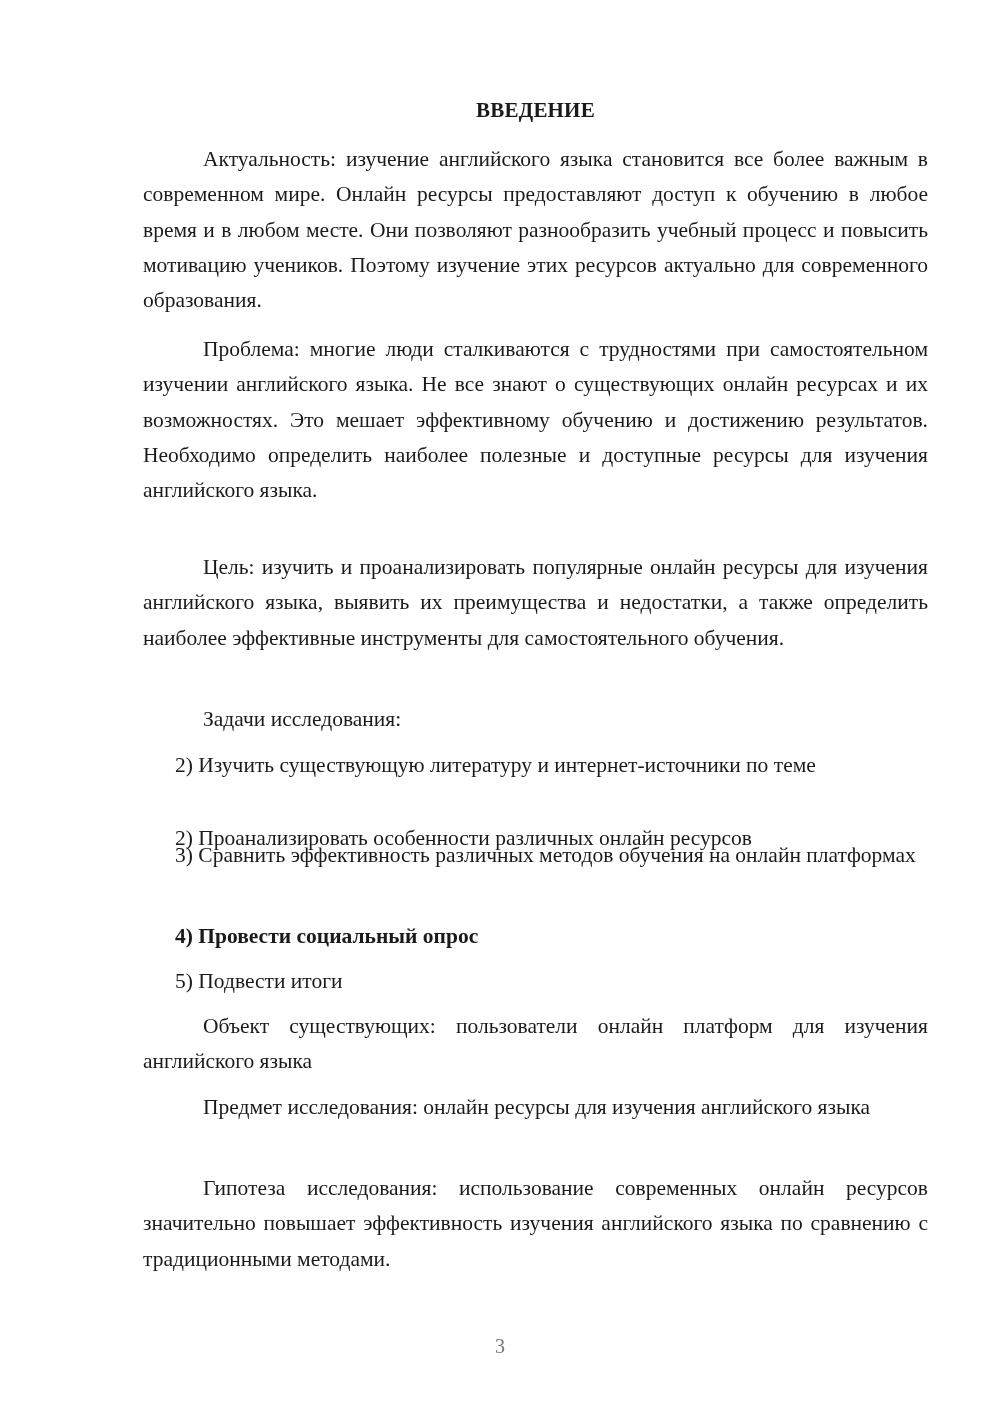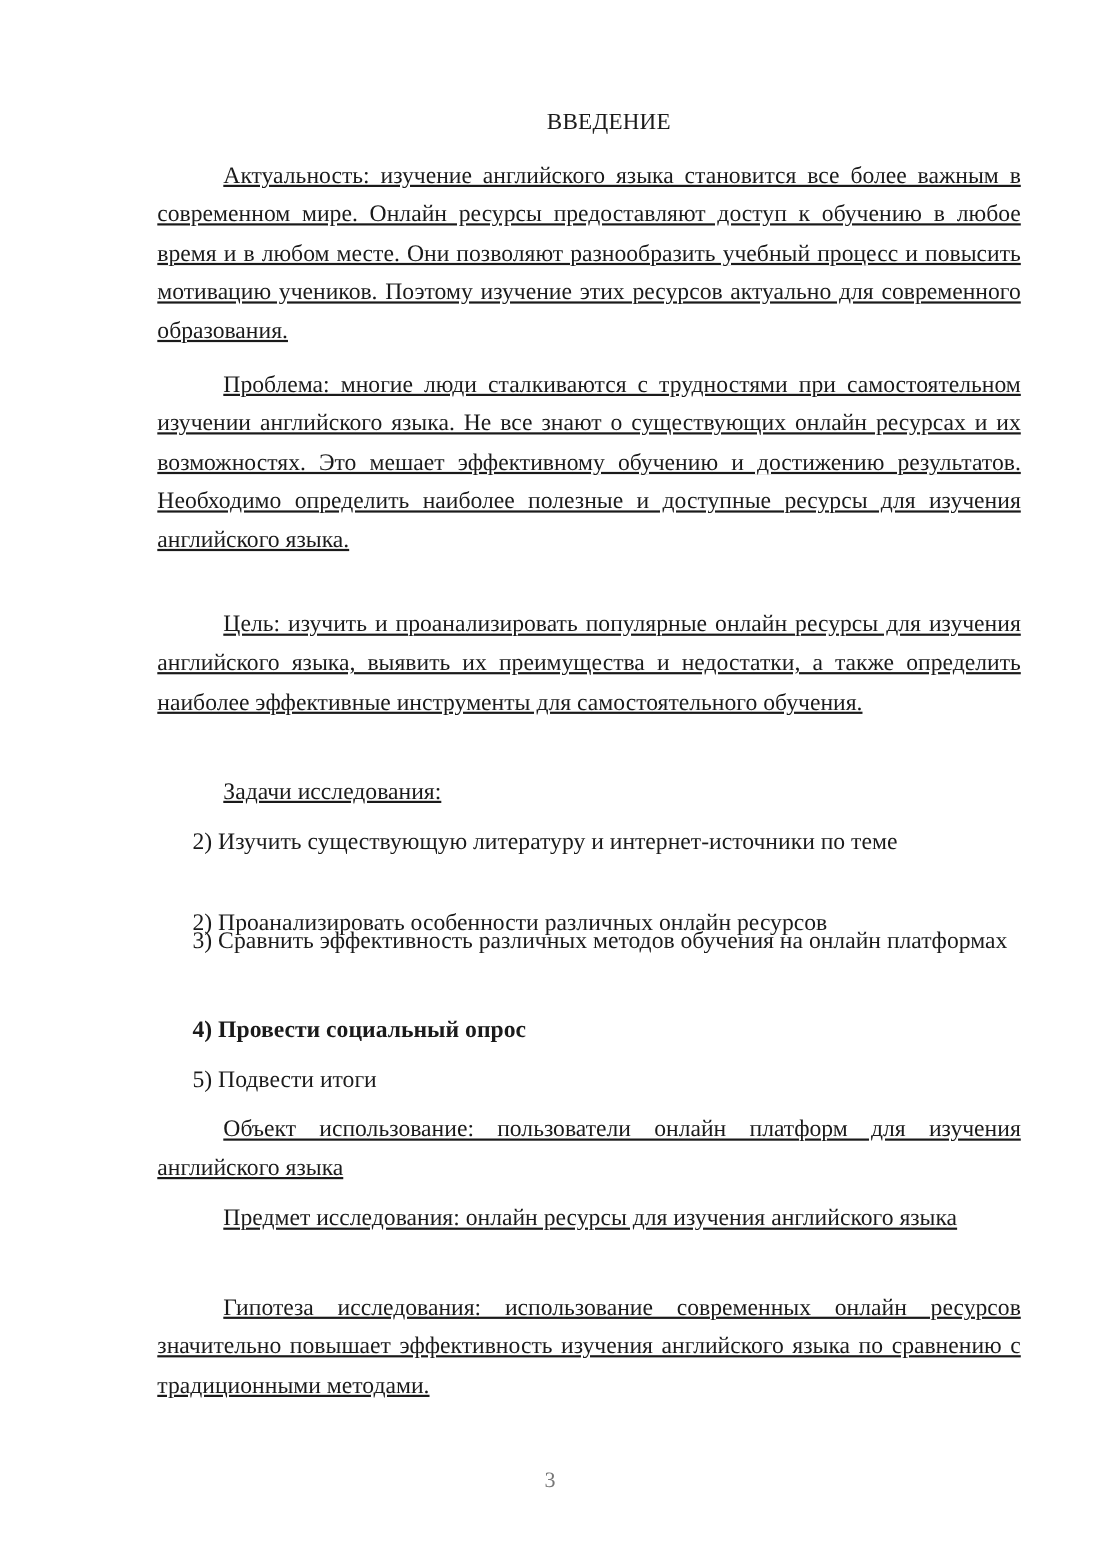--- a/index.html
+++ b/index.html
@@ -2,26 +2,26 @@
 <html><head>
 <meta charset="utf-8">
 <style>
   html, body { margin: 0; padding: 0; background: #ffffff; }
   body { width: 1000px; height: 1414px; position: relative; overflow: hidden; }
   .page {
     position: absolute; left: 143px; top: 0; width: 785px;
     font-family: "Liberation Serif", serif; font-size: 21.5px; color: #1a1a1a;
   }
   .title {
-    position: absolute; top: 98px; left: 18px; width: 785px; text-align: center;
-    font-weight: normal; font-size: 21px; letter-spacing: 0.2px;
+    position: absolute; top: 98px; left: 0; width: 785px; text-align: center;
+    font-weight: bold; font-size: 21px; letter-spacing: 0.2px;
   }
   .para {
     position: absolute; left: 0; width: 785px; line-height: 35.3px;
-    text-align: justify; text-indent: 60px; margin: 0; text-decoration: underline;
+    text-align: justify; text-indent: 60px; margin: 0;
   }
   .list-item {
     position: absolute; left: 0; width: 785px; line-height: 35.3px;
     text-align: justify; text-indent: 32px; margin: 0;
   }
   .page-number {
     position: absolute; top: 1335px; left: 0; width: 1000px; text-align: center;
     font-family: "Liberation Serif", serif; font-size: 20px; color: #777;
   }
 </style>
@@ -38,20 +38,20 @@
   <p class="para" style="top:550px;">Цель: изучить и проанализировать популярные онлайн ресурсы для изучения английского языка, выявить их преимущества и недостатки, а также определить наиболее эффективные инструменты для самостоятельного обучения.</p>
 
   <p class="para" style="top:702px;">Задачи исследования:</p>
 
   <p class="list-item" style="top:748px;">2) Изучить существующую литературу и интернет-источники по теме</p>
   <p class="list-item" style="top:793px;margin-top:28px;">2) Проанализировать особенности различных онлайн ресурсов</p>
   <p class="list-item" style="top:838px;">3) Сравнить эффективность различных методов обучения на онлайн платформах</p>
   <p class="list-item" style="top:919px;font-weight:bold;">4) Провести социальный опрос</p>
   <p class="list-item" style="top:964px;">5) Подвести итоги</p>
 
-  <p class="para" style="top:1009px;">Объект использование: пользователи онлайн платформ для изучения английского языка</p>
+  <p class="para" style="top:1009px;">Объект существующих: пользователи онлайн платформ для изучения английского языка</p>
 
   <p class="para" style="top:1090px;">Предмет исследования: онлайн ресурсы для изучения английского языка</p>
 
   <p class="para" style="top:1171px;">Гипотеза исследования: использование современных онлайн ресурсов значительно повышает эффективность изучения английского языка по сравнению с традиционными методами.</p>
 </div>
 
 <div class="page-number">3</div>
 
 </body></html>

